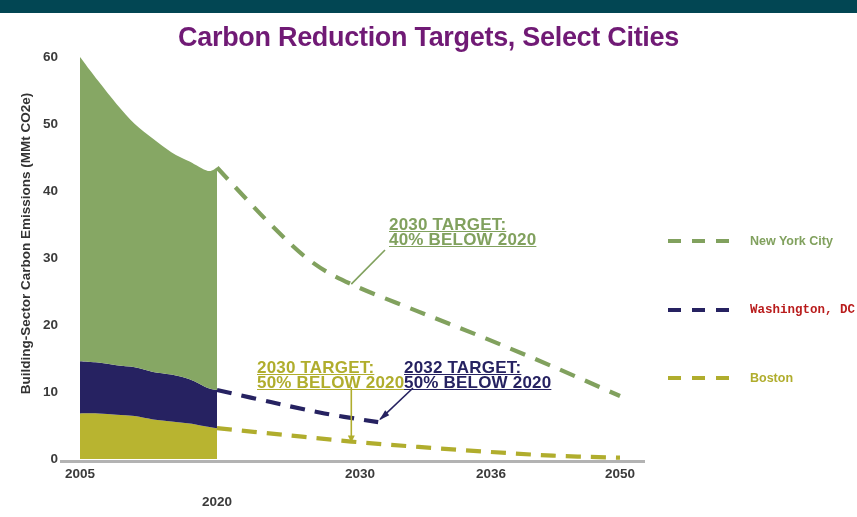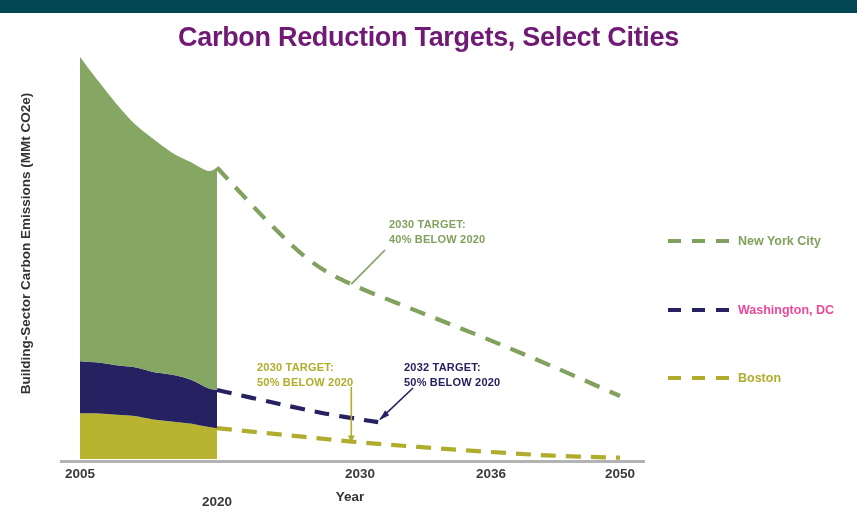--- a/index.html
+++ b/index.html
@@ -48,57 +48,65 @@
   #x-axis-title{
     position:absolute;left:60px;top:489px;width:580px;
     text-align:center;font-size:13.5px;font-weight:bold;color:#333333;
   }
   
   #legend{
     position:absolute;left:668px;top:232px;width:185px;
   }
   .legend-row{
     position:absolute;left:0;height:18px;
-    display:flex;align-items:center;gap:8px;
+    display:flex;align-items:center;gap:20px;
   }
   .legend-dashes{
     display:inline-block;width:62px;height:4px;flex:0 0 62px;
   }
   .legend-label{
     font-size:12.5px;font-weight:bold;white-space:nowrap;
   }
   
   .annot{
-    position:absolute;font-size:11px;font-weight:bold;
-    line-height:15px;letter-spacing:0.2px;white-space:nowrap;
+    position:absolute;font-size:17px;font-weight:bold;
+    line-height:15px;letter-spacing:0.2px;white-space:nowrap;text-decoration:underline;
   }
   #annot-nyc{left:389px;top:217px;color:#81a15e;}
   #annot-bos{left:257px;top:360px;color:#b0ad2d;}
   #annot-dc{left:404px;top:360px;color:#262261;}
   svg{position:absolute;left:0;top:0;}
 </style>
 </head>
 <body>
 
 <div id="topbar" style="background: rgb(2, 70, 83);"></div>
 
 <div id="chart-title" style="color: #701a75;">Carbon Reduction Targets, Select Cities</div>
 
 <div id="plot-area">
 
   <div id="y-axis-title">Building-Sector Carbon Emissions (MMt CO2e)</div>
 
+  <div id="ytick-wrap">
+    <div class="ytick" style="top:57px;">60</div>
+    <div class="ytick" style="top:124px;">50</div>
+    <div class="ytick" style="top:191px;">40</div>
+    <div class="ytick" style="top:258px;">30</div>
+    <div class="ytick" style="top:325px;">20</div>
+    <div class="ytick" style="top:392px;">10</div>
+    <div class="ytick" style="top:459px;">0</div>
+  </div>
 
   <div class="xtick" style="left:80px;">2005</div>
   <div class="xtick" style="left:217px;margin-top:28px;">2020</div>
   <div class="xtick" style="left:360px;">2030</div>
   <div class="xtick" style="left:491px;">2036</div>
   <div class="xtick" style="left:620px;">2050</div>
 
-  <div id="x-axis-title">Year</div>
 
   <svg id="chart-svg" width="857" height="517">
     <g id="g-areas">
         <path d="M80.00,413.44 C83.04,413.44 92.18,413.22 98.27,413.44 C104.36,413.66 110.44,414.33 116.53,414.78 C122.62,415.23 128.71,415.34 134.80,416.12 C140.89,416.90 146.98,418.58 153.07,419.47 C159.16,420.36 165.24,420.81 171.33,421.48 C177.42,422.15 183.51,422.60 189.60,423.49 C195.69,424.38 203.30,426.06 207.87,426.84 C212.43,427.62 215.48,427.96 217.00,428.18 L217.00,459.00C215.48,459.00 212.43,459.00 207.87,459.00 C203.30,459.00 195.69,459.00 189.60,459.00 C183.51,459.00 177.42,459.00 171.33,459.00 C165.24,459.00 159.16,459.00 153.07,459.00 C146.98,459.00 140.89,459.00 134.80,459.00 C128.71,459.00 122.62,459.00 116.53,459.00 C110.44,459.00 104.36,459.00 98.27,459.00 C92.18,459.00 83.04,459.00 80.00,459.00 Z" fill="#b8b430" stroke="none"></path>
         <path d="M80.00,361.18 C83.04,361.40 92.18,361.85 98.27,362.52 C104.36,363.19 110.44,364.42 116.53,365.20 C122.62,365.98 128.71,366.09 134.80,367.21 C140.89,368.33 146.98,370.67 153.07,371.90 C159.16,373.13 165.24,373.35 171.33,374.58 C177.42,375.81 183.51,377.04 189.60,379.27 C195.69,381.50 203.30,386.19 207.87,387.98 C212.43,389.77 215.48,389.66 217.00,389.99 L217.00,428.18C215.48,427.96 212.43,427.62 207.87,426.84 C203.30,426.06 195.69,424.38 189.60,423.49 C183.51,422.60 177.42,422.15 171.33,421.48 C165.24,420.81 159.16,420.36 153.07,419.47 C146.98,418.58 140.89,416.90 134.80,416.12 C128.71,415.34 122.62,415.23 116.53,414.78 C110.44,414.33 104.36,413.66 98.27,413.44 C92.18,413.22 83.04,413.44 80.00,413.44 Z" fill="#262261" stroke="none"></path>
         <path d="M80.00,57.00 C83.04,61.02 92.18,73.30 98.27,81.12 C104.36,88.94 110.44,96.75 116.53,103.90 C122.62,111.05 128.71,118.19 134.80,124.00 C140.89,129.81 146.98,134.05 153.07,138.74 C159.16,143.43 165.24,148.34 171.33,152.14 C177.42,155.94 183.51,158.39 189.60,161.52 C195.69,164.65 203.30,169.89 207.87,170.90 C212.43,171.90 215.48,168.11 217.00,167.55 L217.00,389.99C215.48,389.66 212.43,389.77 207.87,387.98 C203.30,386.19 195.69,381.50 189.60,379.27 C183.51,377.04 177.42,375.81 171.33,374.58 C165.24,373.35 159.16,373.13 153.07,371.90 C146.98,370.67 140.89,368.33 134.80,367.21 C128.71,366.09 122.62,365.98 116.53,365.20 C110.44,364.42 104.36,363.19 98.27,362.52 C92.18,361.85 83.04,361.40 80.00,361.18 Z" fill="#86a764" stroke="none"></path>
       </g>
     <g id="g-lines">
         <path d="M217.00,167.55 C225.96,177.04 255.06,208.87 270.73,224.50 C286.41,240.13 297.60,251.41 311.03,261.35 C324.47,271.29 333.42,275.75 351.33,284.13 C369.24,292.50 396.11,302.56 418.50,311.60 C440.89,320.65 463.28,329.24 485.67,338.40 C508.06,347.56 530.44,356.94 552.83,366.54 C575.22,376.14 608.81,391.11 620.00,396.02" fill="none" stroke="#81a15e" stroke-width="4.2" stroke-dasharray="16,11" stroke-linecap="butt"></path>
         <path d="M217.00,389.99 C225.96,392.00 252.82,398.14 270.73,402.05 C288.64,405.96 306.56,410.09 324.47,413.44 C342.38,416.79 369.24,420.70 378.20,422.15" fill="none" stroke="#262261" stroke-width="4.2" stroke-dasharray="15,10" stroke-linecap="butt"></path>
@@ -127,21 +135,21 @@
     <div>50% BELOW 2020</div>
   </div>
 
   <div id="legend">
     <div class="legend-row" style="top:0px;">
       <span class="legend-dashes" id="lg0" style="background: repeating-linear-gradient(to right, rgb(129, 161, 94) 0px, rgb(129, 161, 94) 13px, transparent 13px, transparent 24px);"></span>
       <span class="legend-label" id="lgl0" style="color: rgb(129, 161, 94);">New York City</span>
     </div>
     <div class="legend-row" style="top:69px;">
       <span class="legend-dashes" id="lg1" style="background: repeating-linear-gradient(to right, rgb(38, 34, 97) 0px, rgb(38, 34, 97) 13px, transparent 13px, transparent 24px);"></span>
-      <span class="legend-label" id="lgl1" style="color: #ec4899;">Washington, DC</span>
+      <span class="legend-label" id="lgl1" style="color: #b91c1c; font-family: Liberation Mono, monospace;">Washington, DC</span>
     </div>
     <div class="legend-row" style="top:137px;">
       <span class="legend-dashes" id="lg2" style="background: repeating-linear-gradient(to right, rgb(176, 173, 45) 0px, rgb(176, 173, 45) 13px, transparent 13px, transparent 24px);"></span>
       <span class="legend-label" id="lgl2" style="color: rgb(176, 173, 45);">Boston</span>
     </div>
   </div>
 
 </div>
 
 </body></html>

